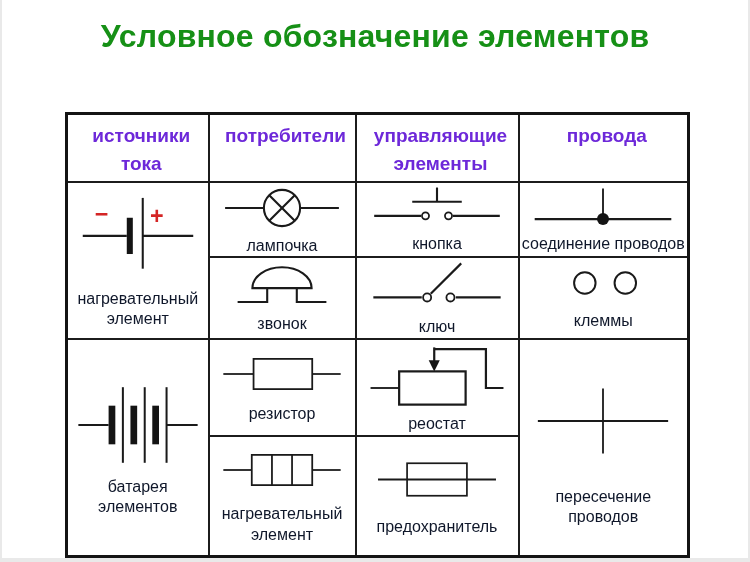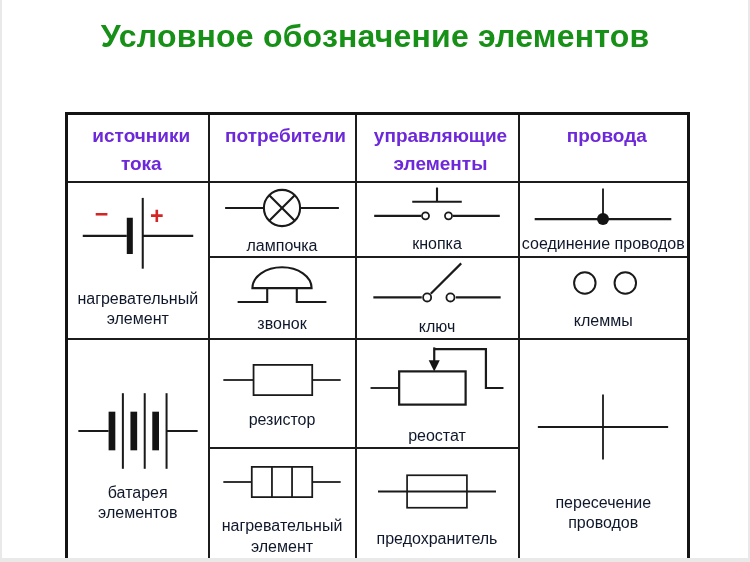--- a/index.html
+++ b/index.html
@@ -155,21 +155,21 @@
         <div class="cellbox" style="gap:6px">
           <svg width="126" height="48" viewBox="0 0 140 54">
             <line class="stk thin" x1="4" y1="27" x2="38" y2="27"></line>
             <rect class="stk thin" x="38" y="10" width="66" height="34"></rect>
             <line class="stk thin" x1="104" y1="27" x2="136" y2="27"></line>
           </svg>
           <div class="lbl">резистор</div>
         </div>
       </td>
       <td>
-        <div class="cellbox" style="gap:14px">
+        <div class="cellbox" style="gap:2px">
           <svg width="142" height="72" viewBox="0 0 150 78">
             <line class="stk thin" x1="3" y1="52" x2="34" y2="52"></line>
             <rect class="stk" x="34" y="34" width="72" height="36"></rect>
             <polyline class="stk" points="72,10 128,10 128,52 147,52"></polyline>
             <line class="stk" x1="72" y1="8" x2="72" y2="24"></line>
             <polygon class="fil" points="66,22 78,22 72,34"></polygon>
           </svg>
           <div class="lbl">реостат</div>
         </div>
       </td>

